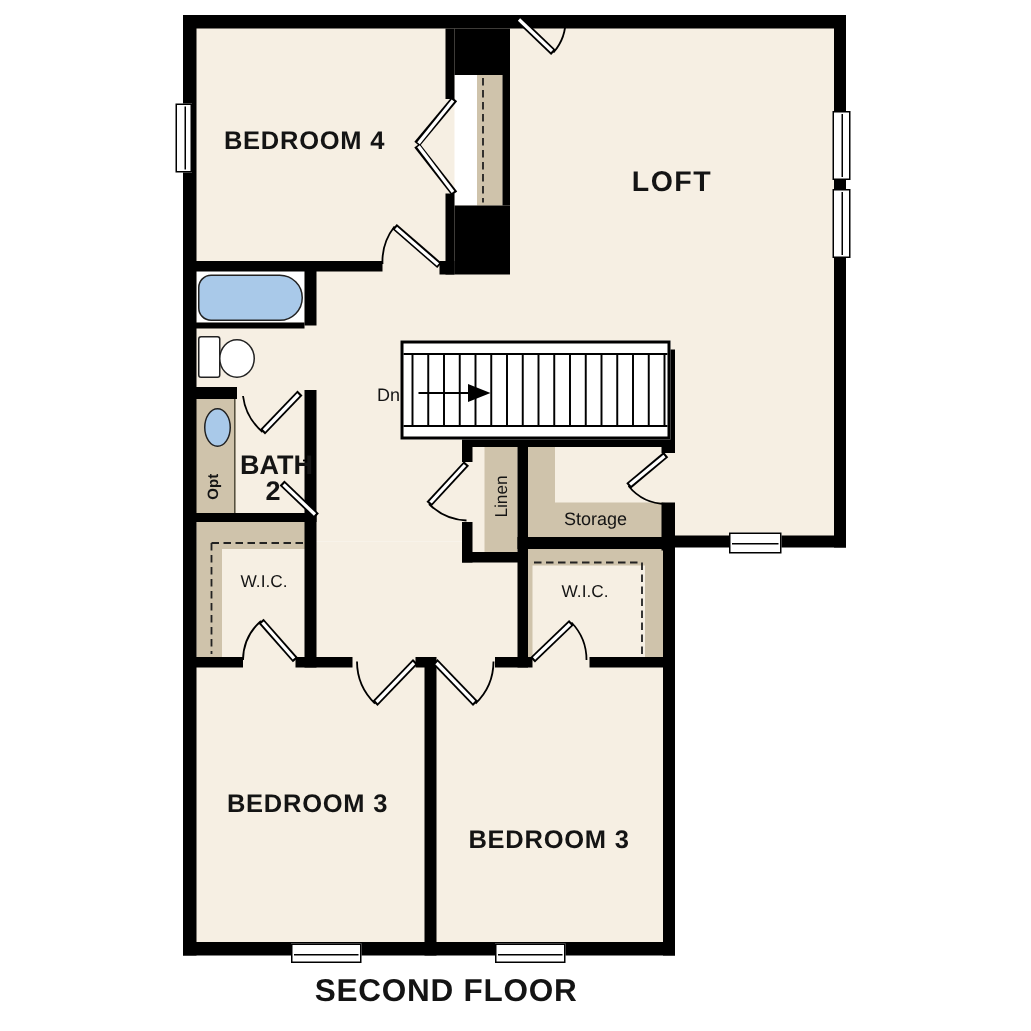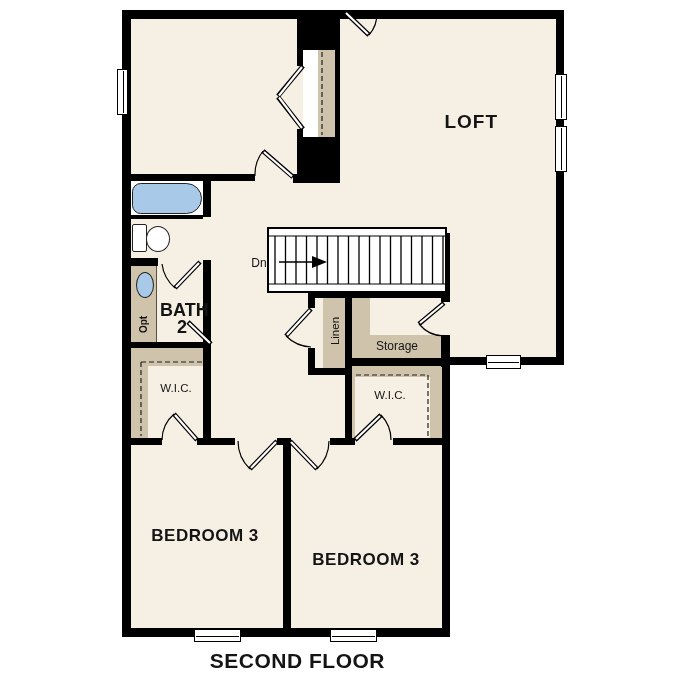--- a/index.html
+++ b/index.html
@@ -9,21 +9,21 @@
   .white{position:absolute;background:#ffffff;}
   .shelf{position:absolute;background:#cfc3ab;}
   .wall{position:absolute;background:#000000;}
   .win{position:absolute;background:#ffffff;border:1.5px solid #000;box-sizing:border-box;}
   .winline-v{position:absolute;top:1px;bottom:1px;left:50%;width:1px;background:#000;}
   .winline-h{position:absolute;left:1px;right:1px;top:50%;height:1px;background:#000;}
   .stairs{position:absolute;left:267px;top:227px;width:180px;height:66px;background:#fff;
           border:2px solid #000;box-sizing:border-box;}
   .lbl{position:absolute;color:#141414;text-align:center;white-space:nowrap;}
   .b17{font-size:17px;font-weight:bold;letter-spacing:.5px;}
-  .b19{font-size:19px;font-weight:bold;letter-spacing:1px;text-align:right;}
+  .b19{font-size:19px;font-weight:bold;letter-spacing:1px;}
   .b13{font-size:18px;font-weight:bold;}
   .r12{font-size:12px;}
   .r11{font-size:11.5px;}
   .title{font-size:21px;font-weight:bold;letter-spacing:.5px;text-align:right;}
   .rot{transform:rotate(-90deg);}
   .tub{position:absolute;left:132px;top:183px;width:70px;height:31px;background:#a9c9e9;
        border:1.5px solid #222;box-sizing:border-box;border-radius:9px 16px 16px 9px;}
   .tank{position:absolute;left:132px;top:224px;width:15px;height:28px;background:#fff;
         border:1.5px solid #222;box-sizing:border-box;border-radius:2px;}
   .bowl{position:absolute;left:146px;top:226px;width:24px;height:26px;background:#fff;
@@ -164,20 +164,21 @@
         <line x1="196" y1="439" x2="175" y2="415"></line>
         <line x1="276" y1="442" x2="251" y2="468"></line>
         <line x1="291" y1="442" x2="316" y2="468"></line>
         <line x1="356" y1="439" x2="380" y2="416"></line>
         <line x1="443" y1="304" x2="420" y2="323"></line>
       </g>
     </g>
     <line x1="202" y1="307" x2="209" y2="307" stroke="#000" stroke-width="1.2"></line>
   </svg>
 
+  <div class="lbl b17" style="left:133px;top:84px;width:140px;">BEDROOM 4</div>
   <div class="lbl b19" style="left:398px;top:111px;width:100px;">LOFT</div>
   <div class="lbl b13" style="left:160px;top:300px;width:44px;">BATH</div>
   <div class="lbl b13" style="left:160px;top:317px;width:44px;">2</div>
   <div class="lbl r12" style="left:246px;top:256px;width:26px;">Dn</div>
   <div class="lbl r11 rot" style="left:306px;top:324px;width:60px;height:14px;">Linen</div>
   <div class="lbl r12" style="left:362px;top:339px;width:70px;">Storage</div>
   <div class="lbl r11" style="left:146px;top:382px;width:60px;">W.I.C.</div>
   <div class="lbl r11" style="left:360px;top:389px;width:60px;">W.I.C.</div>
   <div class="lbl rot" style="left:119px;top:318px;width:50px;height:13px;font-size:10px;font-weight:bold;">Opt</div>
   <div class="lbl b17" style="left:135px;top:526px;width:140px;">BEDROOM 3</div>

